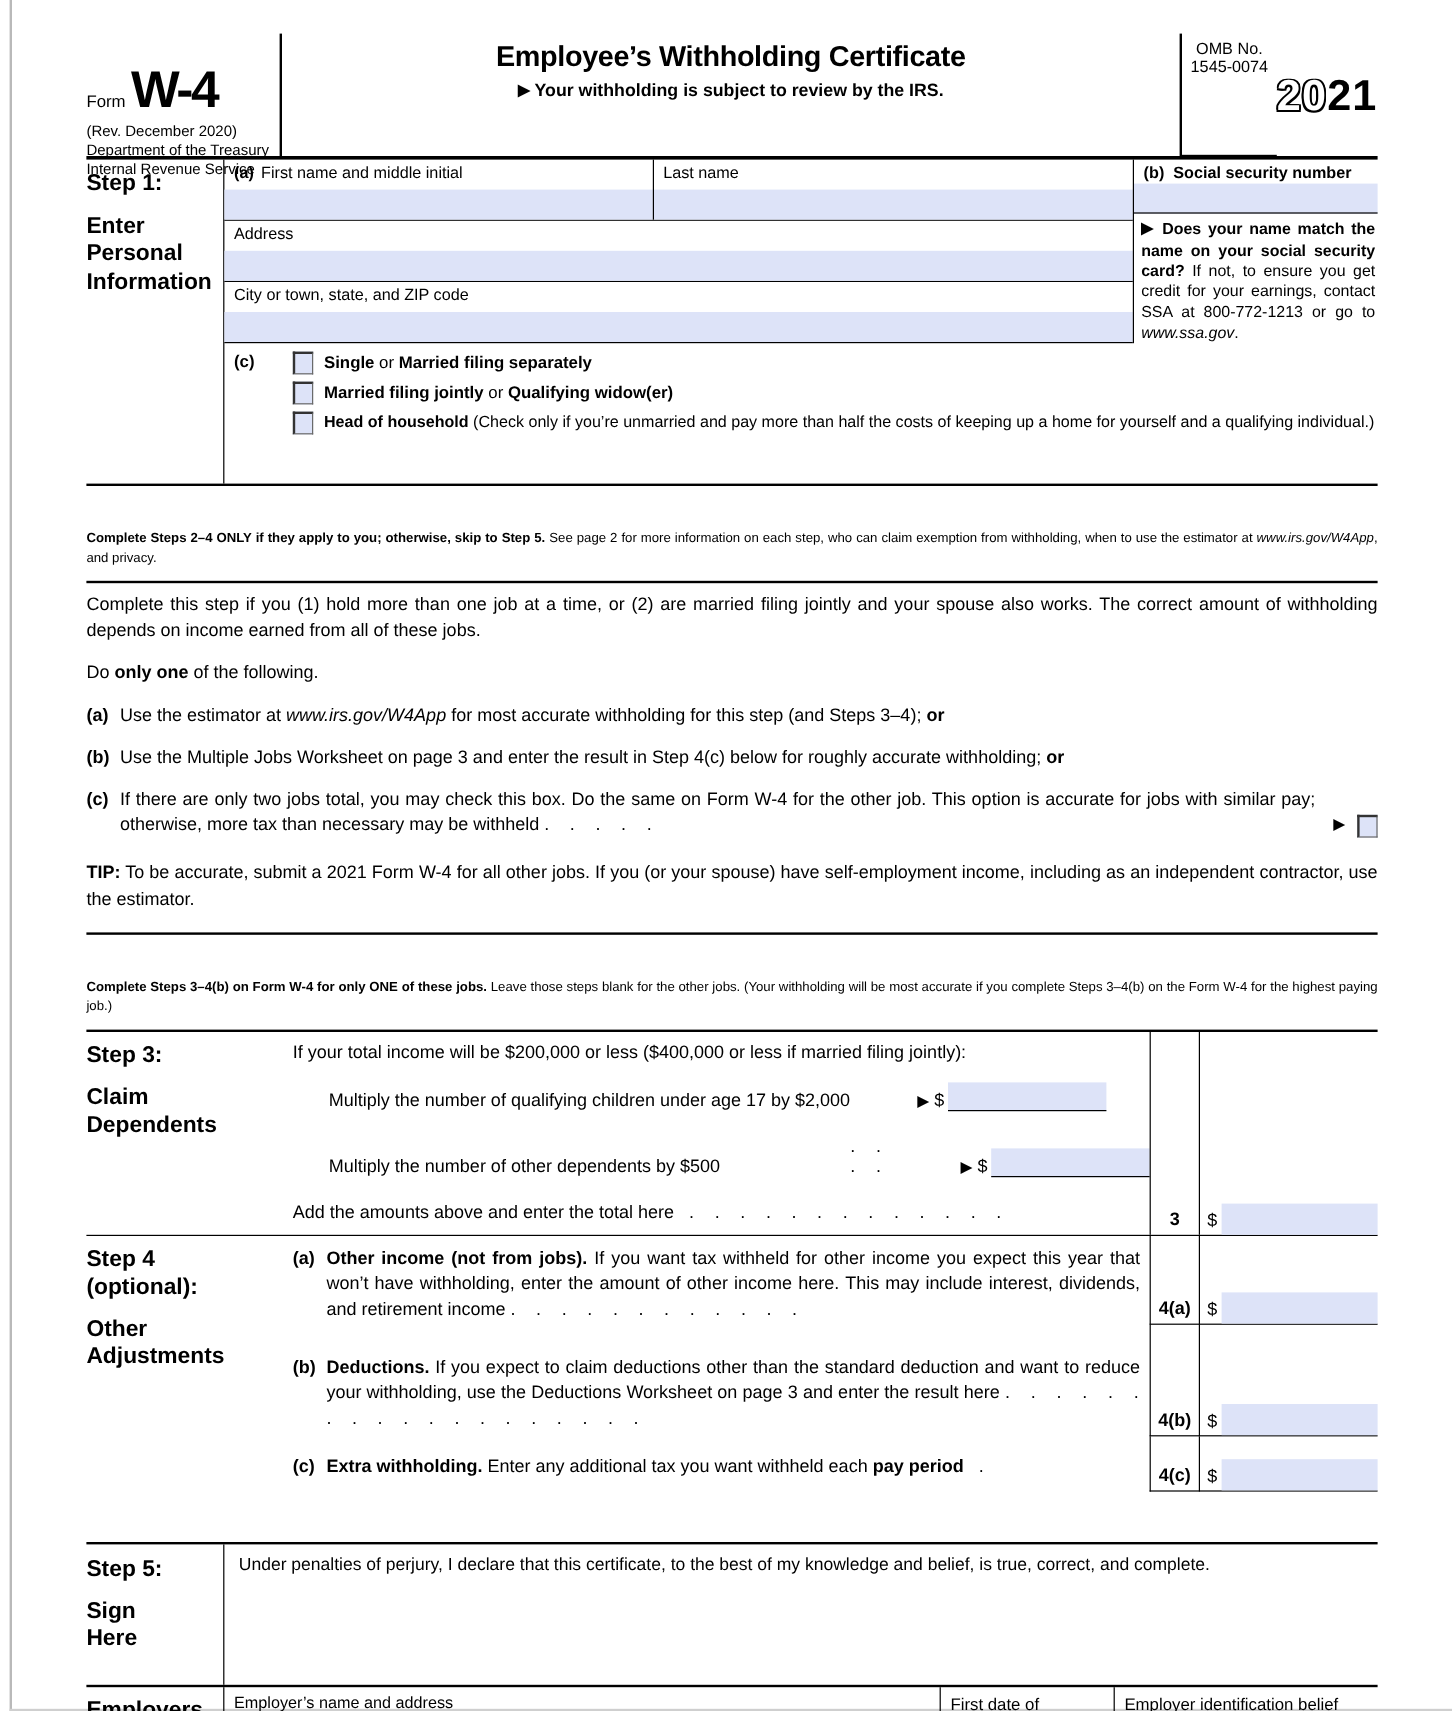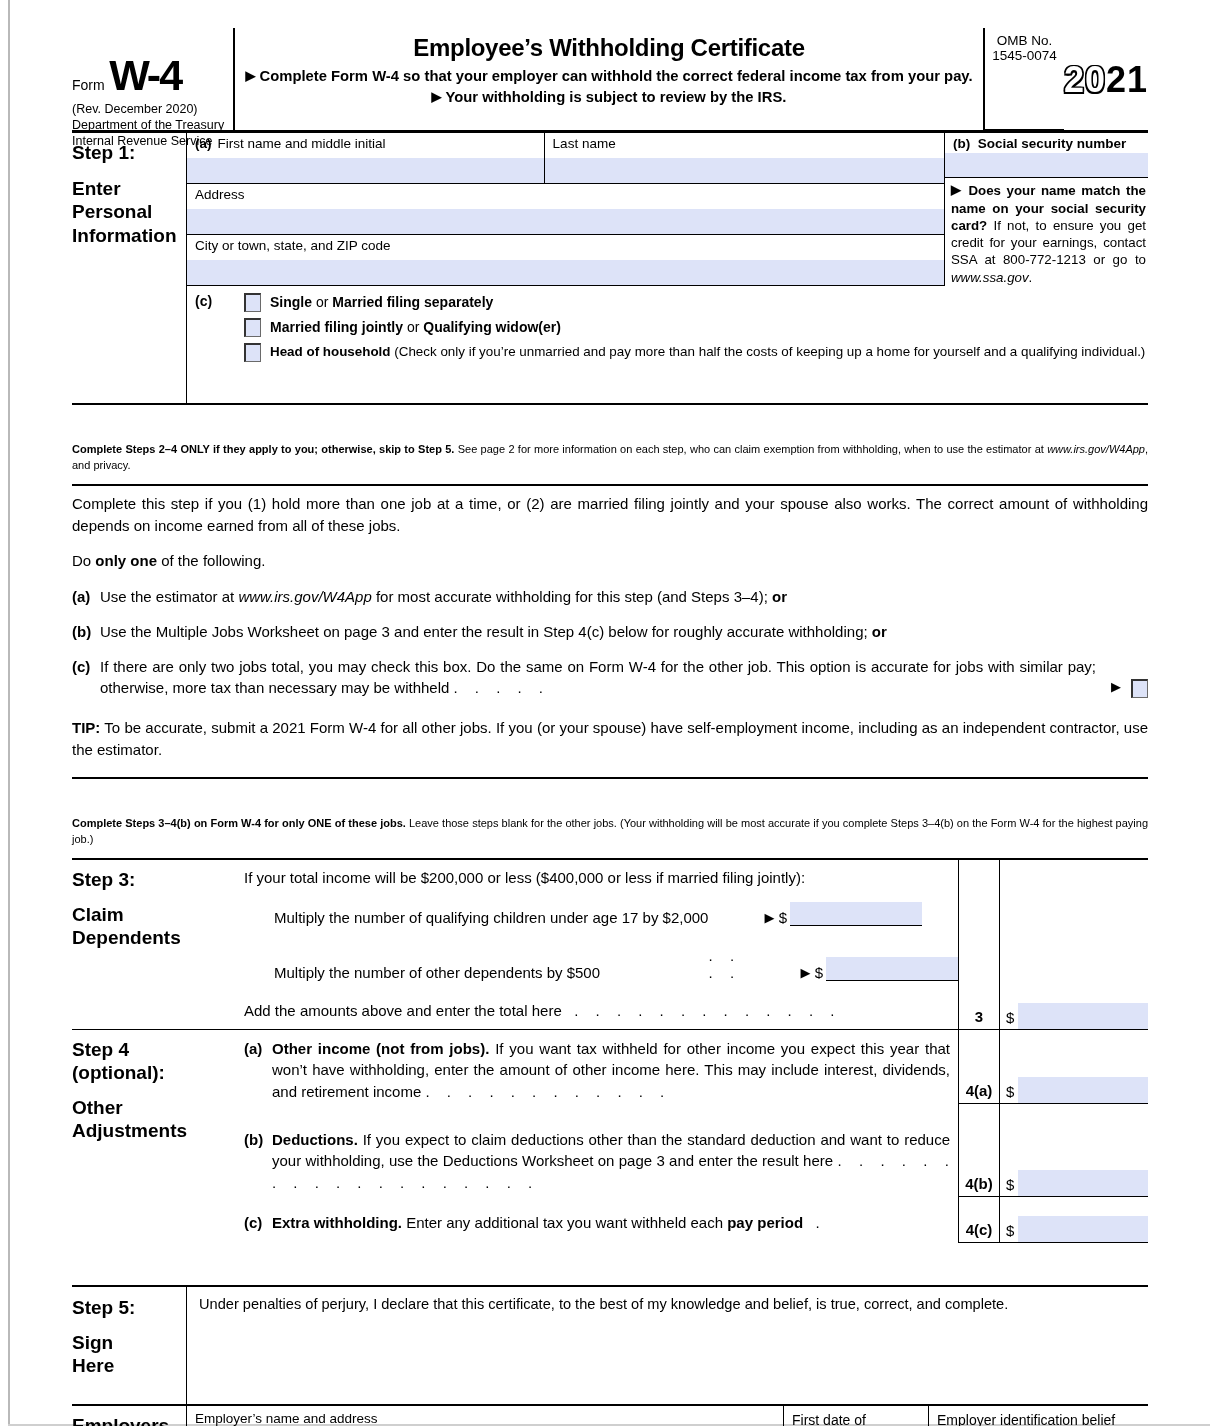--- a/index.html
+++ b/index.html
@@ -157,21 +157,20 @@
           <span class="formword">Form</span>
           <span class="formnum">W-4</span>
         </div>
         <div class="small">(Rev. December 2020)</div>
         <div class="small2">Department of the Treasury</div>
         <div class="small2">Internal Revenue Service</div>
       </div>
       <div class="hdr-center">
         <div class="hdr-title">Employee’s Withholding Certificate</div>
         <div class="hdr-sub">
-          <div><span class="arrow">▶</span> <span>Complete Form W-4 so that your employer can withhold the correct federal income tax from your pay.</span></div>
           <div><span class="arrow">▶</span> <span>Your withholding is subject to review by the IRS.</span></div>
         </div>
       </div>
       <div class="hdr-right">
         <div class="omb">OMB No. 1545-0074</div>
         <div class="year">
           <span class="outline">20</span>
             <span>21</span>
         </div>
       </div>

